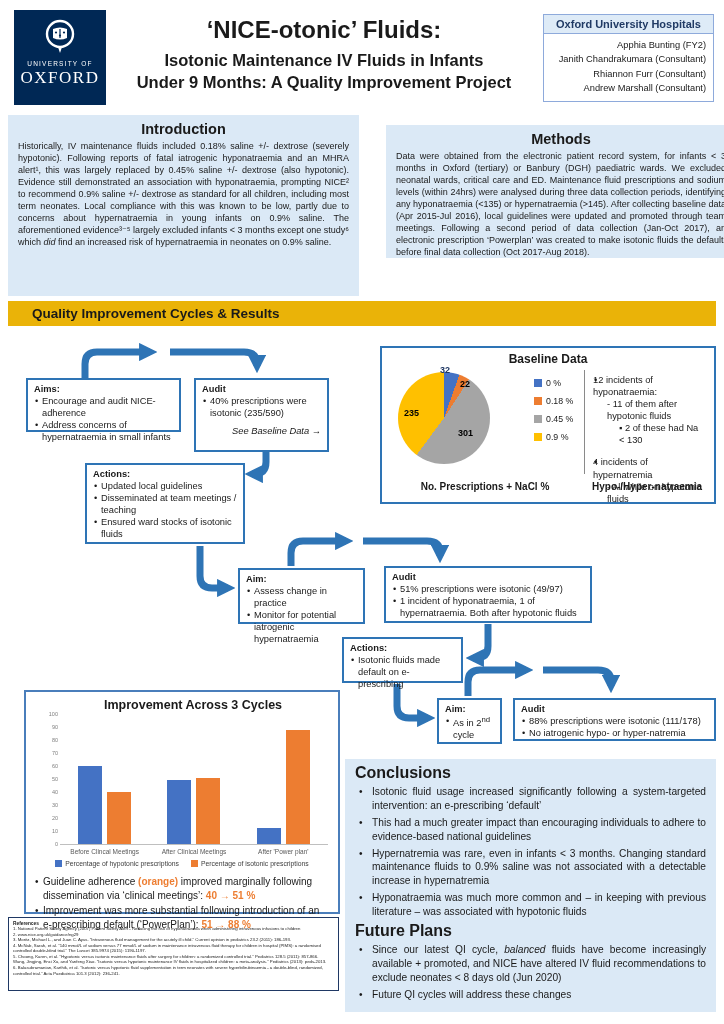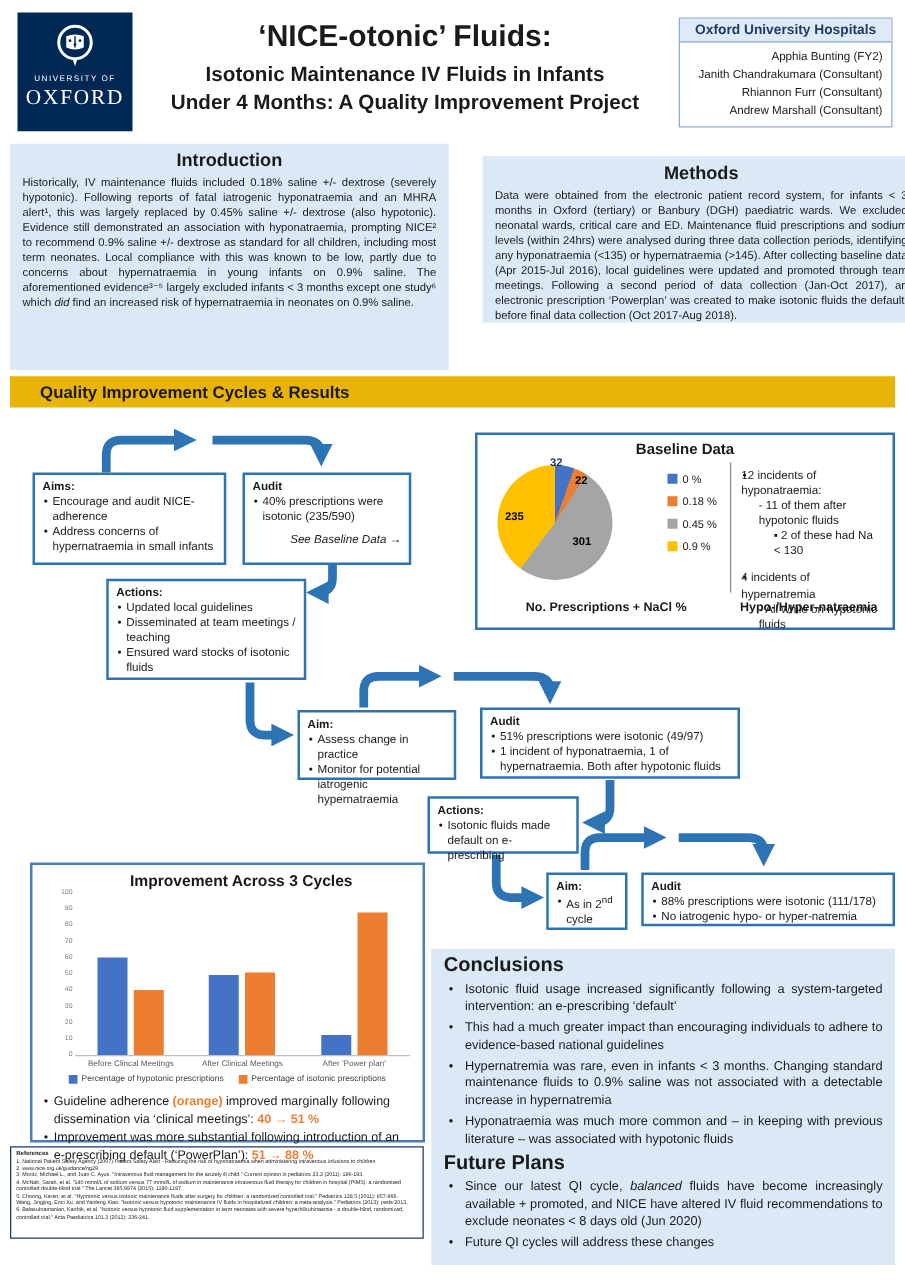--- a/index.html
+++ b/index.html
@@ -31,21 +31,21 @@
 
   
   #qi-bar{left:8px;top:301px;width:708px;height:25px;background:#eab308;
     font-size:13.5px;font-weight:bold;line-height:25px;padding-left:24px;}
 
   
   .fbox{background:#fff;border:2px solid #2E74B5;padding:3px 6px;font-size:9.3px;line-height:1.3;z-index:2;}
   .fbox .ft{font-weight:bold;}
   .bul{padding-left:8px;position:relative;}
   .bul::before{content:"\2022";position:absolute;left:1px;}
-  #box-aims1{left:26px;top:378px;width:155px;height:74px;}
+  #box-aims1{left:26px;top:378px;width:155px;height:54px;}
   #box-audit1{left:194px;top:378px;width:135px;height:74px;}
   #box-actions1{left:85px;top:463px;width:160px;height:81px;}
   #box-aim2{left:238px;top:568px;width:127px;height:56px;}
   #box-audit2{left:384px;top:566px;width:208px;height:57px;}
   #box-actions2{left:342px;top:637px;width:121px;height:46px;}
   #box-aim3{left:437px;top:698px;width:65px;height:46px;}
   #box-audit3{left:513px;top:698px;width:203px;height:43px;}
   .seenote{font-style:italic;text-align:right;margin-top:6px;}
 
   
@@ -142,21 +142,21 @@
       <circle cx="19" cy="18.5" r="1.1" fill="#002855"></circle>
       <path d="M17 30 h4 l-2 6 z" fill="#fff"></path>
     </svg>
     <div class="uo">UNIVERSITY OF</div>
     <div class="ox">OXFORD</div>
   </div>
 
   <div id="title-block" class="abs">
     <div id="title-line1">‘NICE-otonic’ Fluids:</div>
     <div id="title-line2">Isotonic Maintenance IV Fluids in Infants</div>
-    <div id="title-line3">Under 4 Months: A Quality Improvement Project</div>
+    <div id="title-line3">Under 9 Months: A Quality Improvement Project</div>
   </div>
 
   <div id="authors-box" class="abs">
     <div id="authors-title">Oxford University Hospitals</div>
     <div id="authors-list">
       <div>Apphia Bunting (FY2)</div>
       <div>Janith Chandrakumara (Consultant)</div>
       <div>Rhiannon Furr (Consultant)</div>
       <div>Andrew Marshall (Consultant)</div>
     </div>

